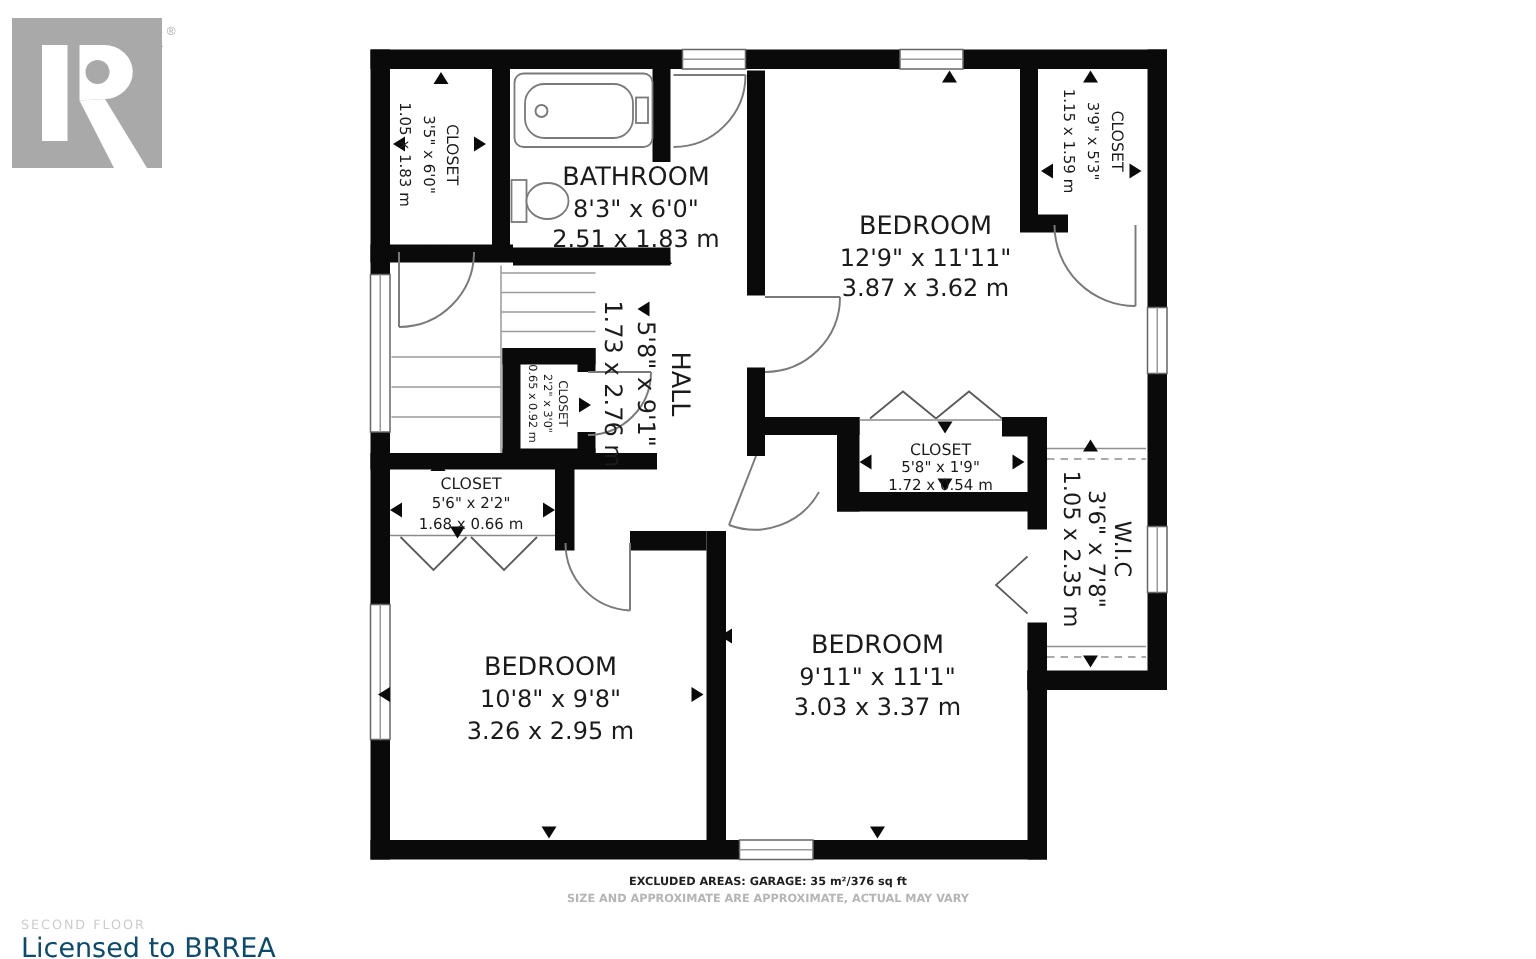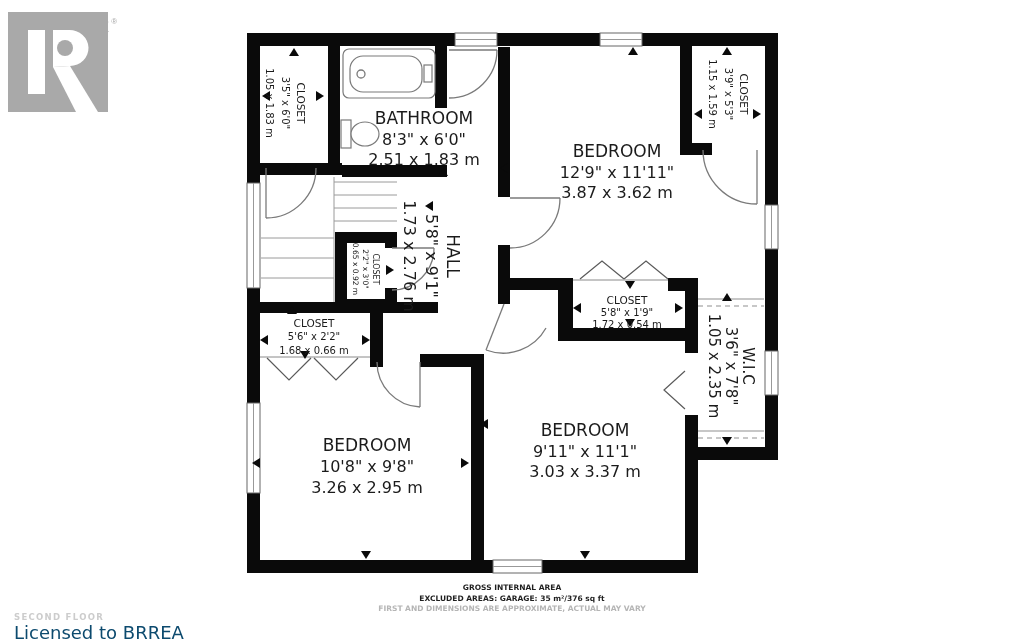--- a/index.html
+++ b/index.html
@@ -25,21 +25,21 @@
   .wic-name{font-size:15px;}
   .wic-dim{font-size:15px;}
   .logo{position:absolute;left:8px;top:12px;width:120px;}
   .logo-word{color:#a9a9a9;font-size:20px;letter-spacing:1.5px;margin-top:2px;
              font-family:"Liberation Sans", sans-serif;}
   .logo-word sup{font-size:8px;}
   .footer{position:absolute;left:192px;top:583px;width:640px;text-align:center;
           font-size:7.5px;font-weight:600;color:#1f1f1f;line-height:10.5px;}
   .footer .disclaimer{color:#b5b5b5;}
   .credits{position:absolute;left:14px;top:612px;color:#a8a8a8;}
-  .credits .floor{font-size:8.5px;letter-spacing:1.3px;color:#cccccc;font-weight:700;}
+  .credits .floor{font-size:8.5px;letter-spacing:1.3px;color:#cccccc;font-weight:400;}
   .credits .lic{font-size:18px;color:#0c4a6e;}
 </style>
 </head>
 <body>
 
 <div class="canvas">
 
   <div class="logo">
     <svg width="102" height="102">
       <rect x="0" y="0" width="100" height="100" fill="#a9a9a9"></rect>
@@ -251,23 +251,22 @@
     </g>
 
     <g text-anchor="middle">
       <text class="closet-name" x="627" y="300" dominant-baseline="central">CLOSET</text>
       <text class="closet-dim" x="627" y="312" dominant-baseline="central">5'8" x 1'9"</text>
       <text class="closet-dim" x="627" y="324" dominant-baseline="central">1.72 x 0.54 m</text>
     </g>
   </svg>
 
   <div class="footer">
-    <div>GROSS INTERNAL AREA</div>
     <div>EXCLUDED AREAS: GARAGE: 35 m²/376 sq ft</div>
-    <div class="disclaimer">FIRST AND DIMENSIONS ARE APPROXIMATE, ACTUAL MAY VARY</div>
+    <div class="disclaimer">SIZE AND APPROXIMATE ARE APPROXIMATE, ACTUAL MAY VARY</div>
   </div>
 
   <div class="credits">
     <div class="floor">SECOND FLOOR</div>
     <div class="lic">Licensed to BRREA</div>
   </div>
 
 </div>
 
 </body></html>

